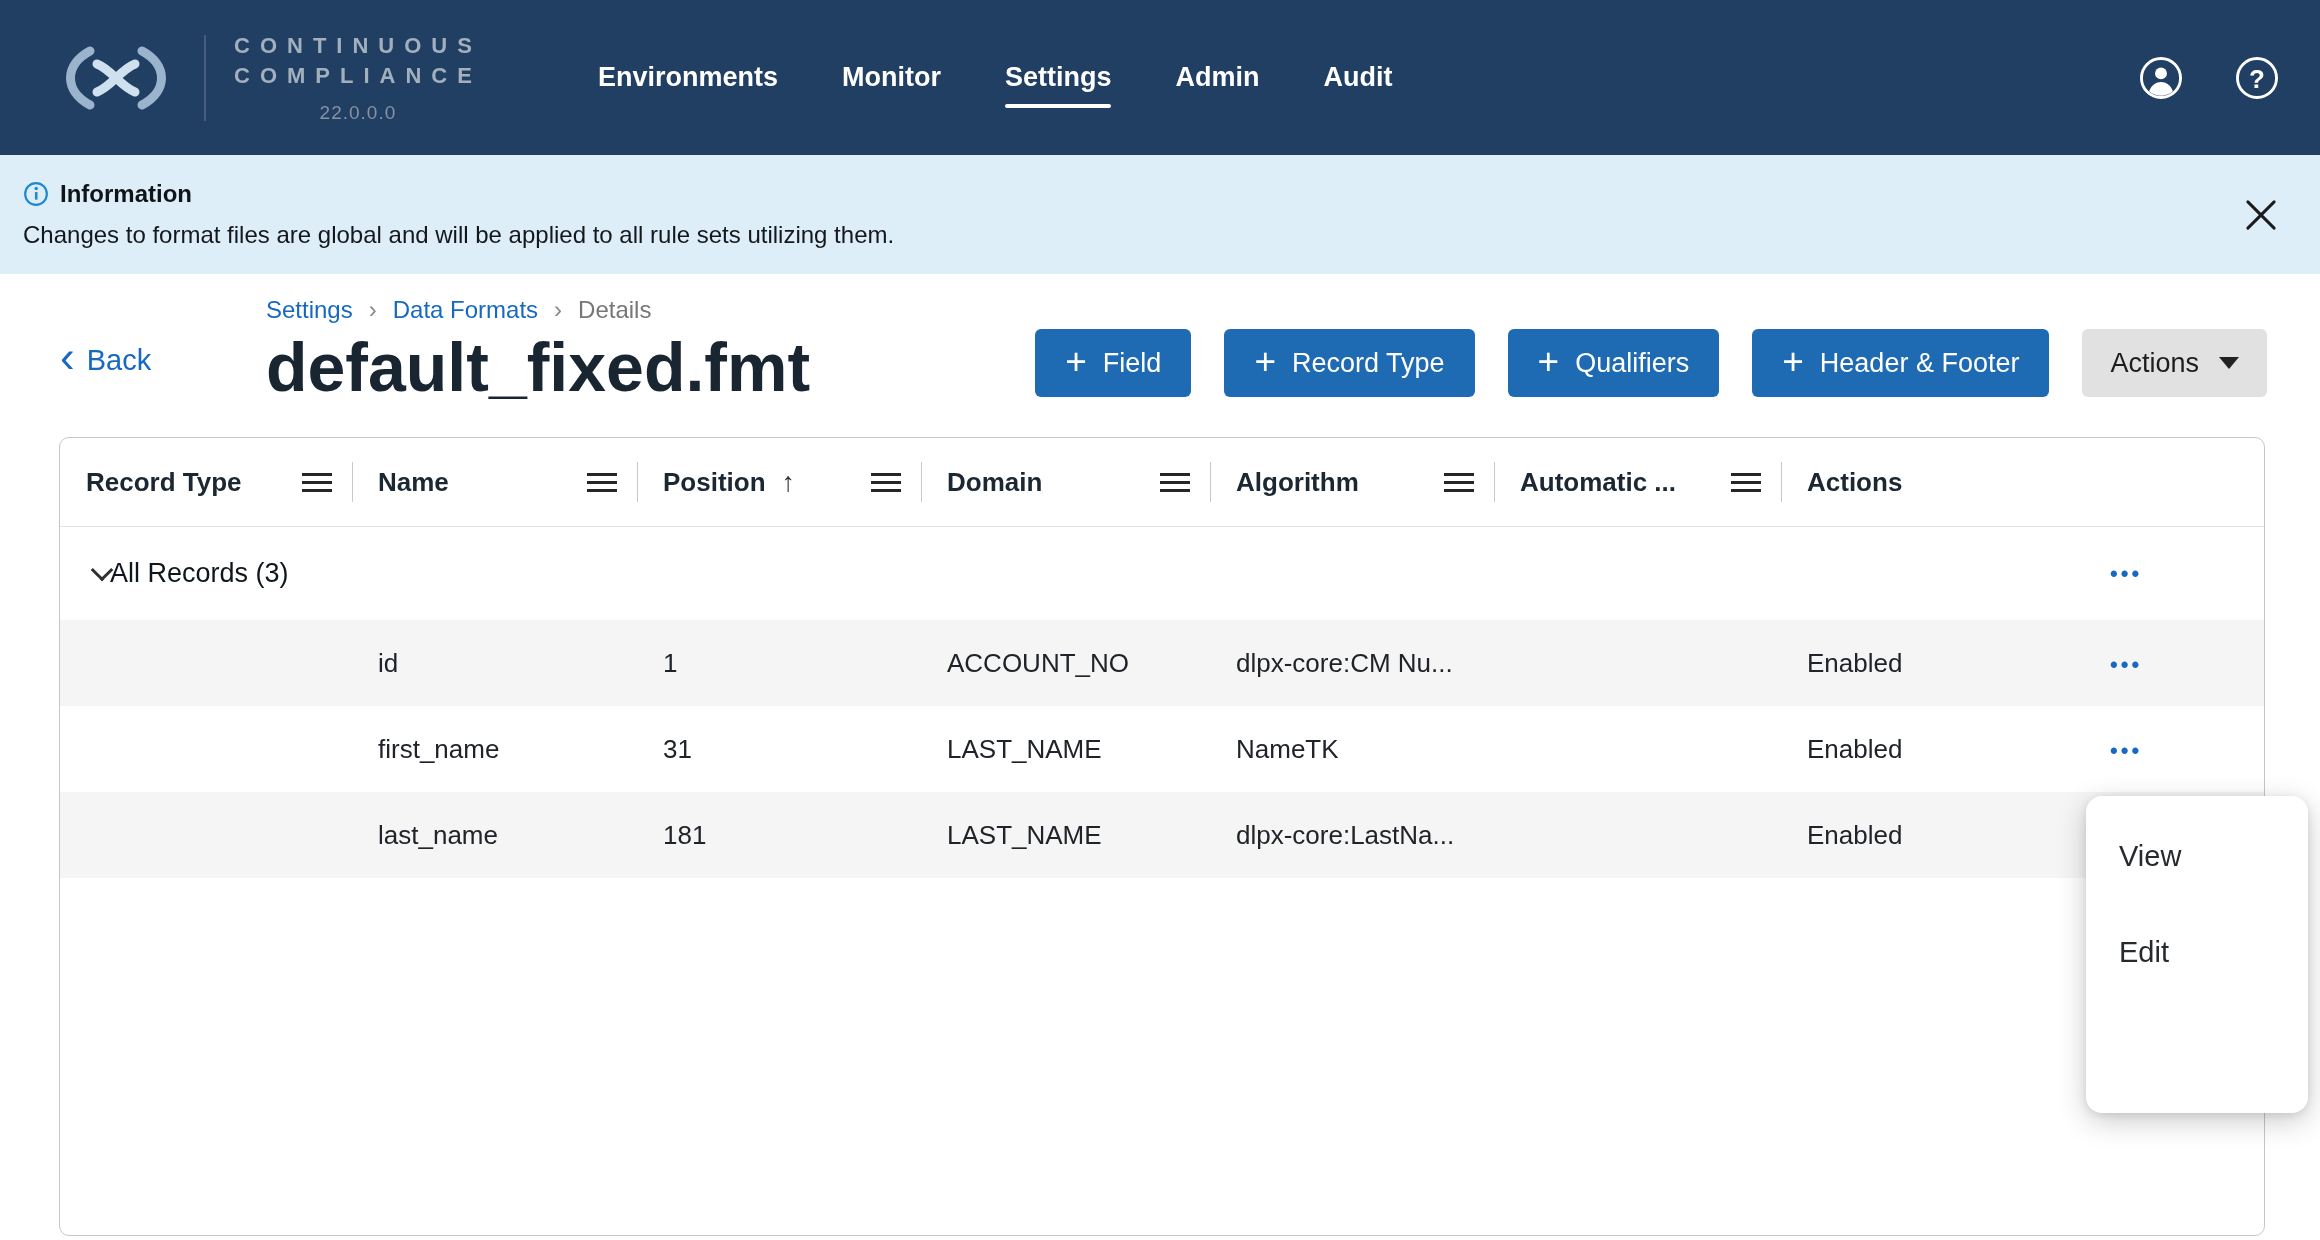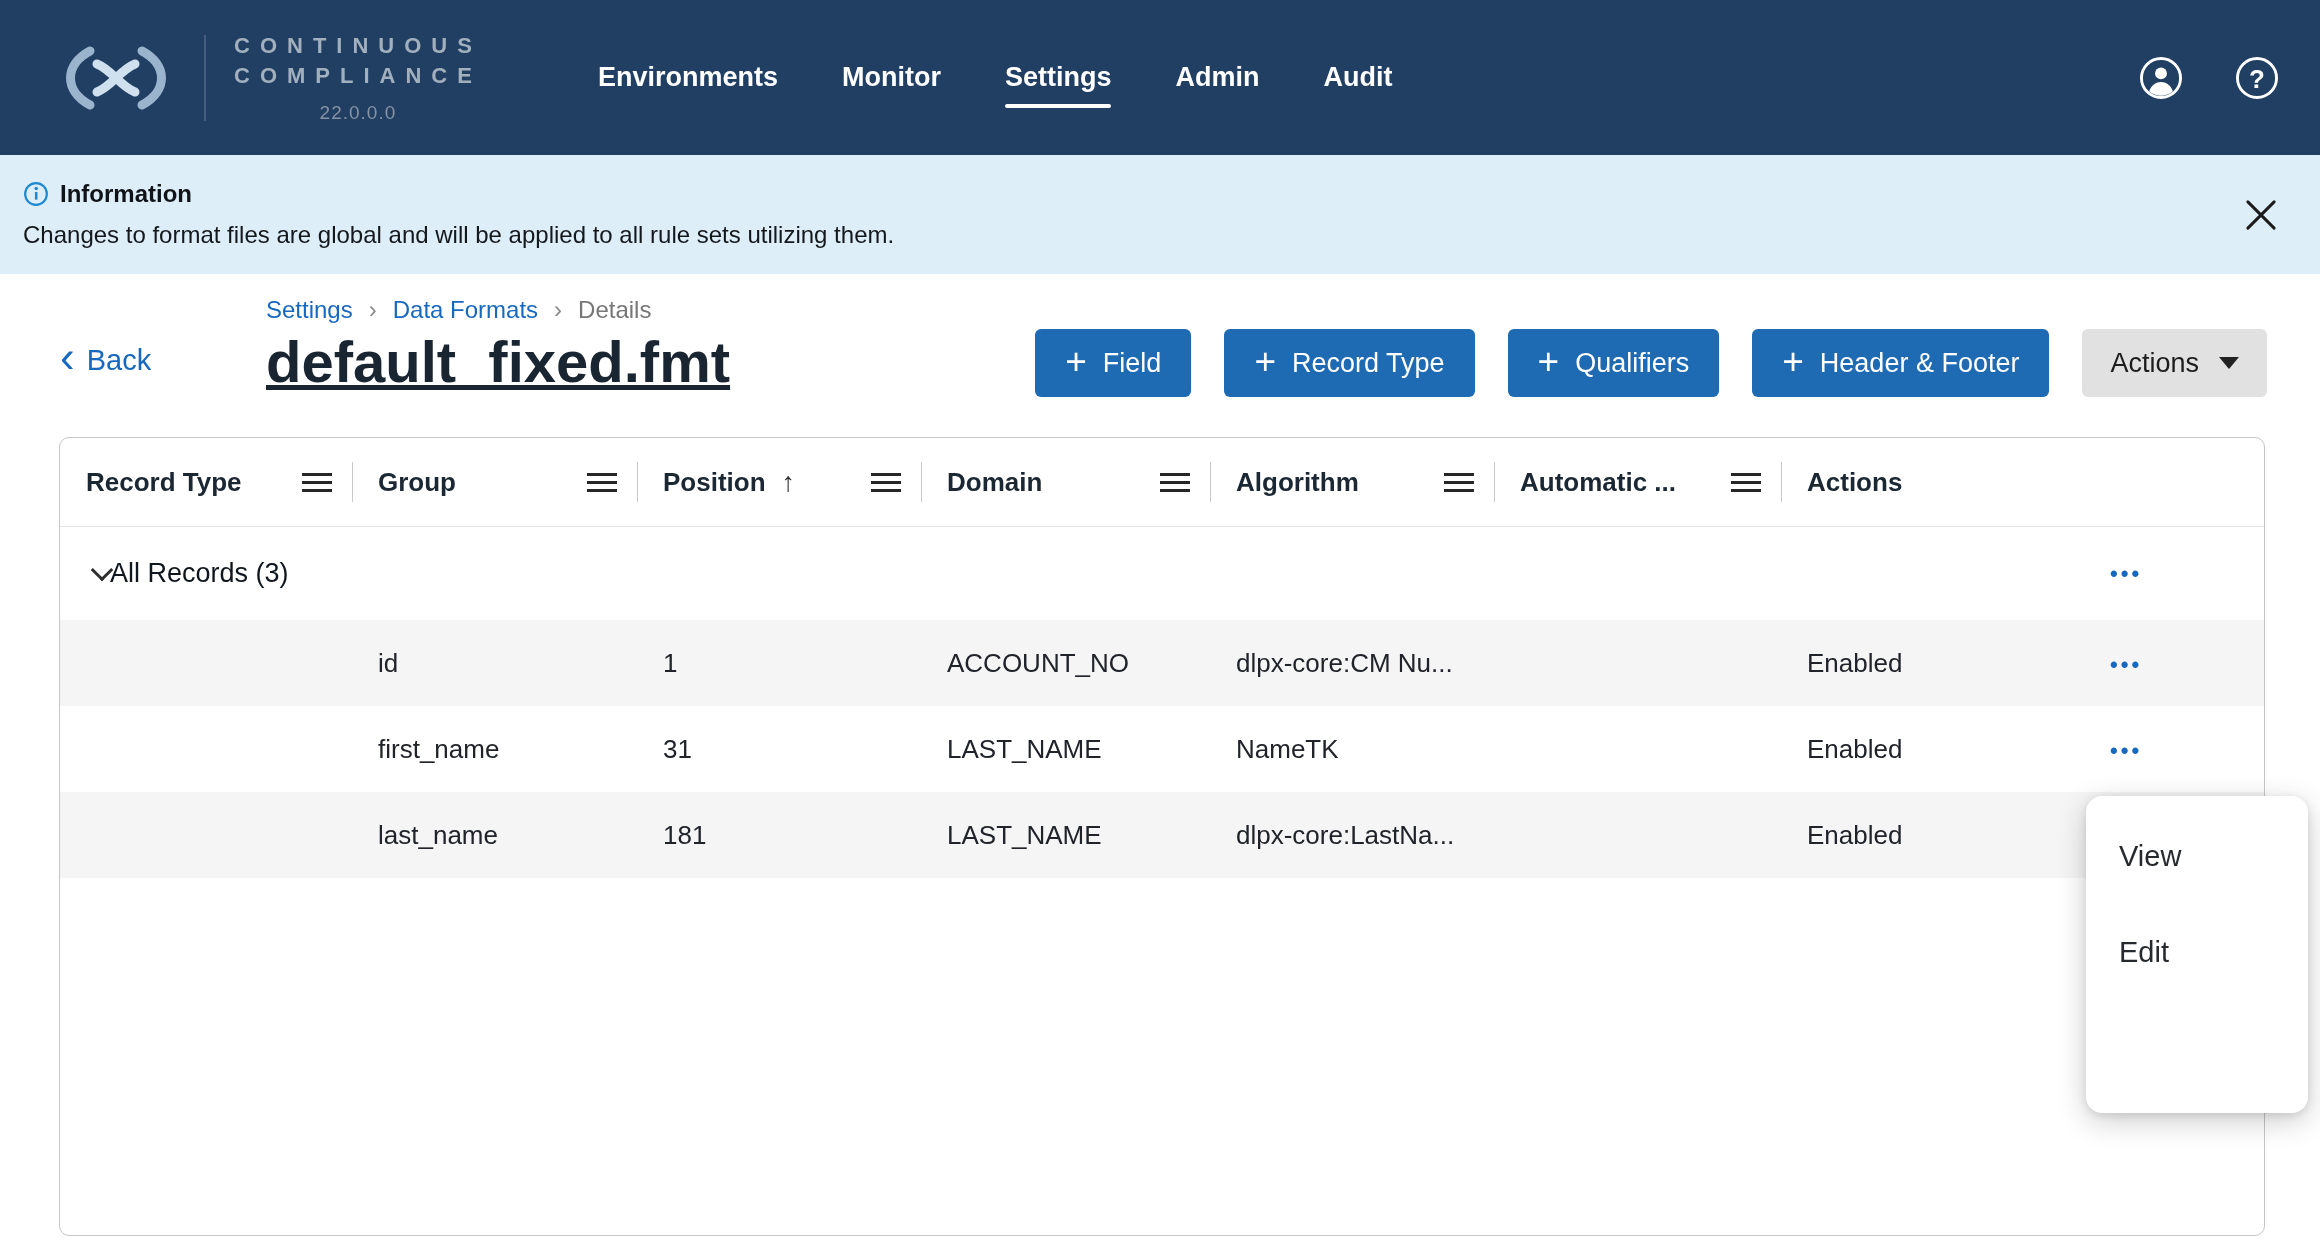--- a/index.html
+++ b/index.html
@@ -32,21 +32,21 @@
 
   
   .breadcrumb { position:absolute; left:266px; top:296px; display:flex; align-items:center; gap:16px; font-size:24px; }
   .crumb-link { color:#1769c0; text-decoration:none; }
   .crumb-sep { color:#8a8a8a; font-size:24px; }
   .crumb-current { color:#777777; }
 
   .back-link { position:absolute; left:60px; top:344px; display:flex; align-items:center; gap:12px; color:#1769c0; font-size:29px; }
   .back-chevron { font-size:44px; line-height:0.7; margin-top:-6px; }
 
-  .page-title { position:absolute; left:266px; top:328px; font-size:58px; font-weight:bold; color:#1a2532;text-decoration:underline; }
+  .page-title { position:absolute; left:266px; top:328px; font-size:68px; font-weight:bold; color:#1a2532; }
 
   .header-buttons { position:absolute; right:53px; top:329px; display:flex; gap:33px; align-items:center; }
   .btn-primary { height:68px; background:#1e6ab3; color:#ffffff; border:none; border-radius:6px; font-size:27px;
                  display:flex; align-items:center; gap:16px; padding:0 30px; font-family:inherit; white-space:nowrap; }
   .btn-plus { font-size:37px; font-weight:normal; line-height:1; margin-top:-4px; }
   .btn-actions { height:68px; background:#e1e1e1; color:#1d1d1d; border:none; border-radius:6px; font-size:27px;
                  display:flex; align-items:center; gap:20px; padding:0 28px; font-family:inherit; }
   .caret-down { width:0; height:0; border-left:10px solid transparent; border-right:10px solid transparent; border-top:12px solid #222222; }
 
   
@@ -171,21 +171,21 @@
 </div>
 
 <div class="data-table">
 
   <div class="thead">
     <div class="th cursor">
       <span class="th-label">Record Type</span>
       <span class="burger"></span>
     </div>
     <div class="th cursor">
-      <span class="th-label">Group</span>
+      <span class="th-label">Name</span>
       <span class="burger"></span>
     </div>
     <div class="th cursor">
       <span class="th-label-wrap">
         <span class="th-label">Position</span>
         <span class="sort-icon">↑</span>
       </span>
       <span class="burger"></span>
     </div>
     <div class="th cursor">

